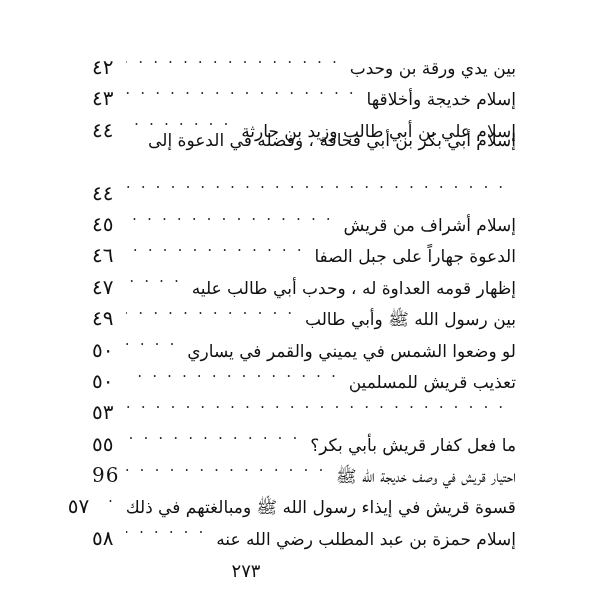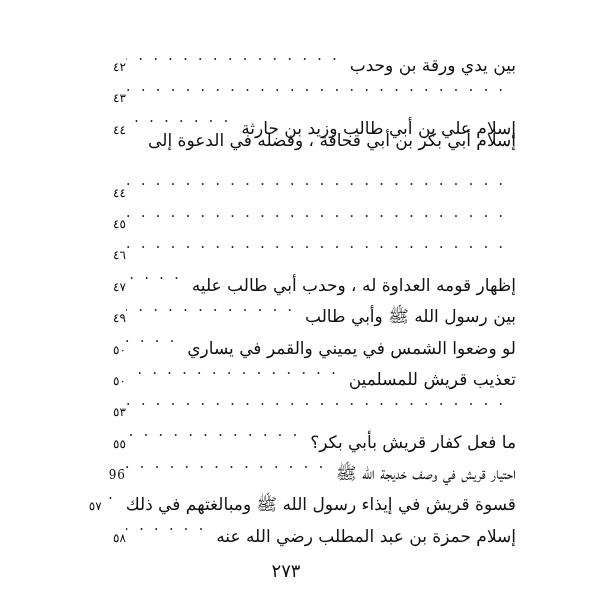--- a/index.html
+++ b/index.html
@@ -43,57 +43,57 @@
       text-align: left;
       direction: ltr;
       font-size: 14px;
     }
     .row .dots::before {
       content: ". . . . . . . . . . . . . . . . . . . . . . . . . . . . . . . . . . . . . . . . . . . . . . . . . . . .";
       float: right;
     }
     .row .page {
       flex: 0 0 34px;
-      text-align: right;
+      text-align: left;
       direction: ltr;
-      font-size: 12px;
+      font-size: 20px;
       letter-spacing: 1px;
       margin-top: 48px;
     }
     .row.cont .title {
       padding-right: 48px;
     }
     .row.wrap-first .page,
     .row.wrap-first .dots {
       visibility: hidden;
     }
     .folio {
       position: absolute;
       top: 560px;
       left: 0;
       width: 492px;
       text-align: center;
       font-size: 18px;
       letter-spacing: 1px;
       direction: rtl;
-      margin-left: 40px;
     }
   </style>
 </head>
 <body>
 
 <div class="toc">
 
   <div class="row">
     <span class="title">بين يدي ورقة بن وحدب</span>
     <span class="dots"></span>
     <span class="page">٤٢</span>
   </div>
 
   <div class="row">
+    <span class="title">إسلام خديجة وأخلاقها</span>
     <span class="dots"></span>
     <span class="page">٤٣</span>
   </div>
 
   <div class="row">
     <span class="title">إسلام علي بن أبي طالب وزيد بن حارثة</span>
     <span class="dots"></span>
     <span class="page">٤٤</span>
   </div>
 
@@ -101,25 +101,27 @@
     <span class="title">إسلام أبي بكر بن أبي قحافة ، وفضله في الدعوة إلى</span>
     <span class="dots"></span>
     <span class="page"></span>
   </div>
   <div class="row cont">
     <span class="dots"></span>
     <span class="page">٤٤</span>
   </div>
 
   <div class="row">
+    <span class="title">إسلام أشراف من قريش</span>
     <span class="dots"></span>
     <span class="page">٤٥</span>
   </div>
 
   <div class="row">
+    <span class="title">الدعوة جهاراً على جبل الصفا</span>
     <span class="dots"></span>
     <span class="page">٤٦</span>
   </div>
 
   <div class="row">
     <span class="title">إظهار قومه العداوة له ، وحدب أبي طالب عليه</span>
     <span class="dots"></span>
     <span class="page">٤٧</span>
   </div>
 

